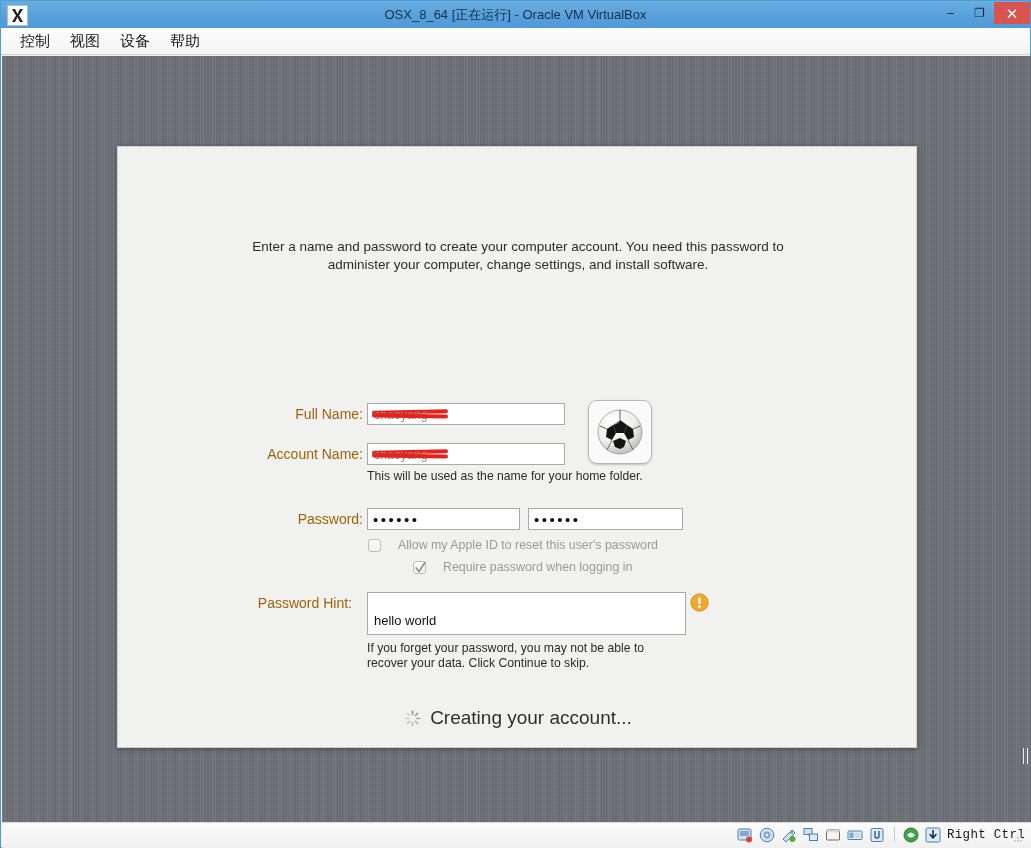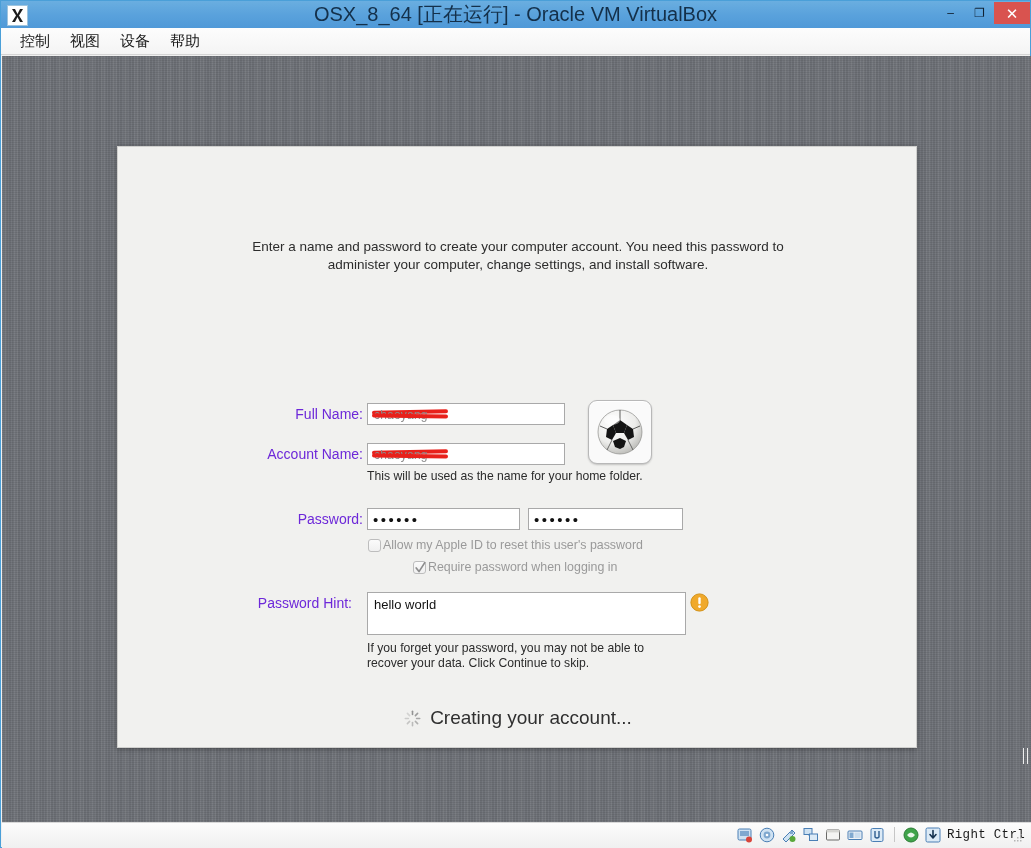--- a/index.html
+++ b/index.html
@@ -43,21 +43,21 @@
     border: 1px solid #9ec4de;
     display: flex; align-items: center; justify-content: center;
   }
   #vbox-app-icon svg { display:block; }
   #window-title {
     position: absolute;
     left: 0; top: 0;
     width: 1029px; height: 27px;
     line-height: 27px;
     text-align: center;
-    font-size: 20px;
+    font-size: 13px;
     color: #14304a;
     white-space: nowrap;
   }
   .winbtn {
     position: absolute;
     top: 1px;
     height: 22px;
     display: flex; align-items: center; justify-content: center;
     cursor: default;
   }
@@ -131,41 +131,41 @@
     font-size: 13.5px;
     line-height: 18px;
     color: #2c2c2c;
   }
 
   
   .field-label {
     position: absolute;
     text-align: right;
     font-size: 14px;
-    color: #6d28d9;
+    color: #a16207;
     white-space: nowrap;
   }
 
   .text-input {
     position: absolute;
     background: #ffffff;
     border: 1px solid #a9a9a9;
     box-sizing: border-box;
     font-size: 13px;
     color: #111;
     padding: 2px 5px;
     overflow: hidden;
     white-space: nowrap;
   }
 
   #field-fullname  { left: 249px; top: 256px; width: 198px; height: 22px; }
   #field-account   { left: 249px; top: 296px; width: 198px; height: 22px; }
   #field-password  { left: 249px; top: 361px; width: 153px; height: 22px; }
   #field-verify    { left: 410px; top: 361px; width: 155px; height: 22px; }
-  #field-hint      { left: 249px; top: 445px; width: 319px; height: 43px; white-space: normal; padding: 4px 6px; }
+  #field-hint      { left: 249px; top: 445px; width: 319px; height: 43px; white-space: normal; padding: 20px 6px; }
 
   .redact {
     position: absolute;
     left: 4px; top: 4px;
     width: 76px; height: 13px;
   }
   .redact::before,
   .redact::after {
     content: "";
     position: absolute;
@@ -214,21 +214,21 @@
     box-sizing: border-box;
   }
   #avatar-frame svg { display:block; }
 
   
   .cb-row {
     position: absolute;
     left: 250px;
     display: flex;
     align-items: center;
-    gap: 2px;
+    gap: 17px;
   }
   #cb-appleid { top: 391px; }
   #cb-require { top: 413px; margin-left: 45px; }
   .cb-box {
     width: 13px; height: 13px;
     border: 1px solid #bdbdbd;
     border-radius: 3px;
     background: linear-gradient(to bottom,#fbfbfb,#f0f0f0);
     box-sizing: border-box;
     position: relative;

